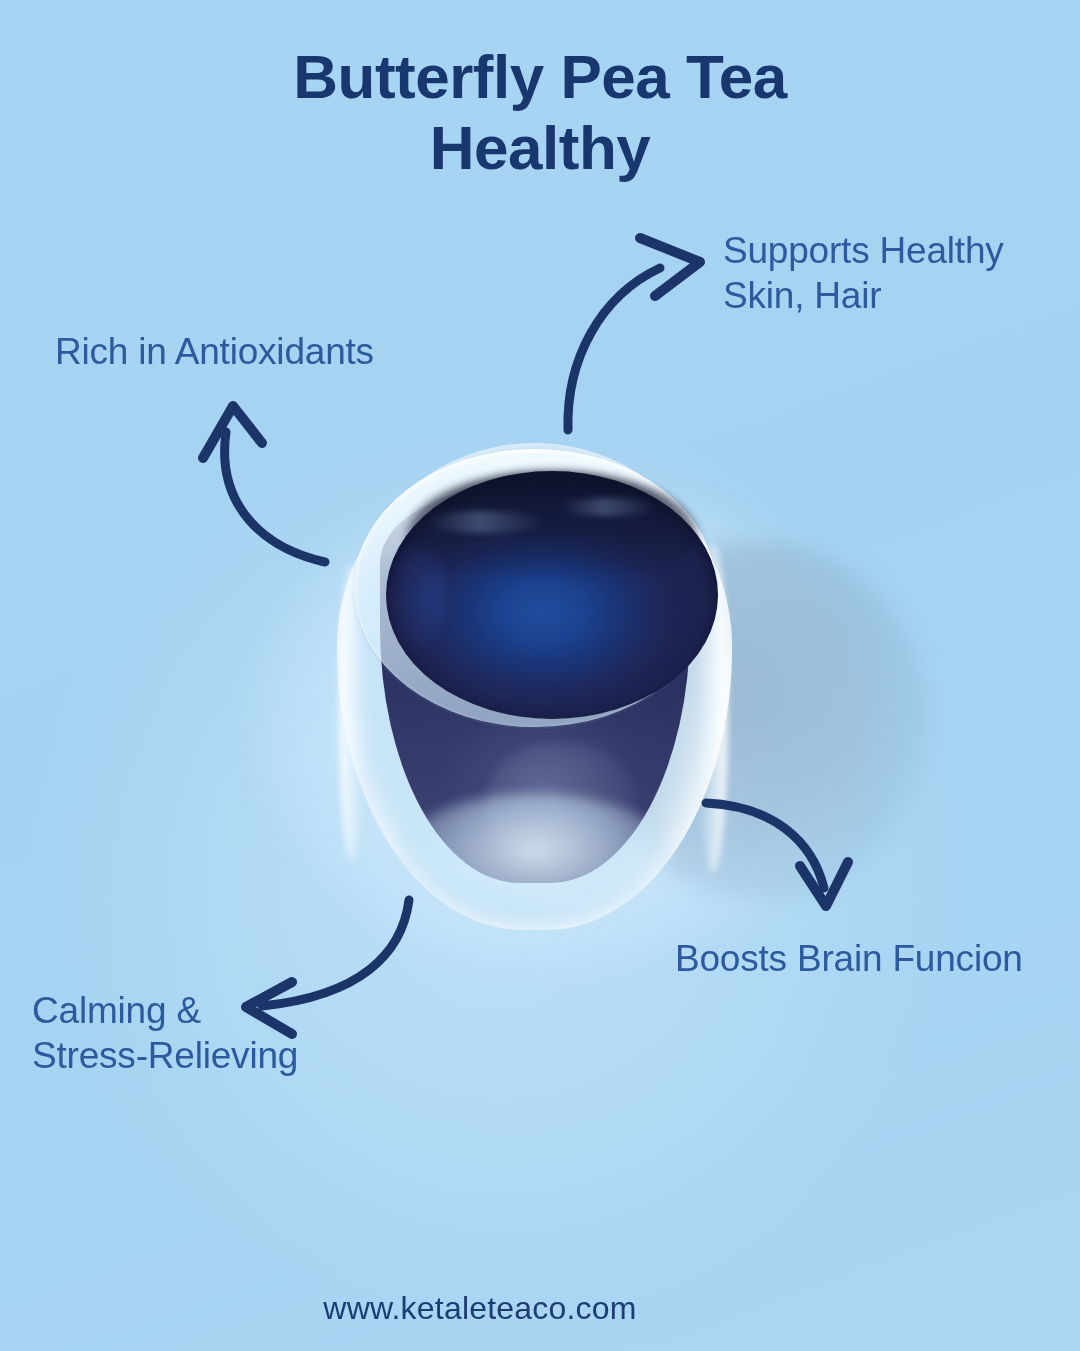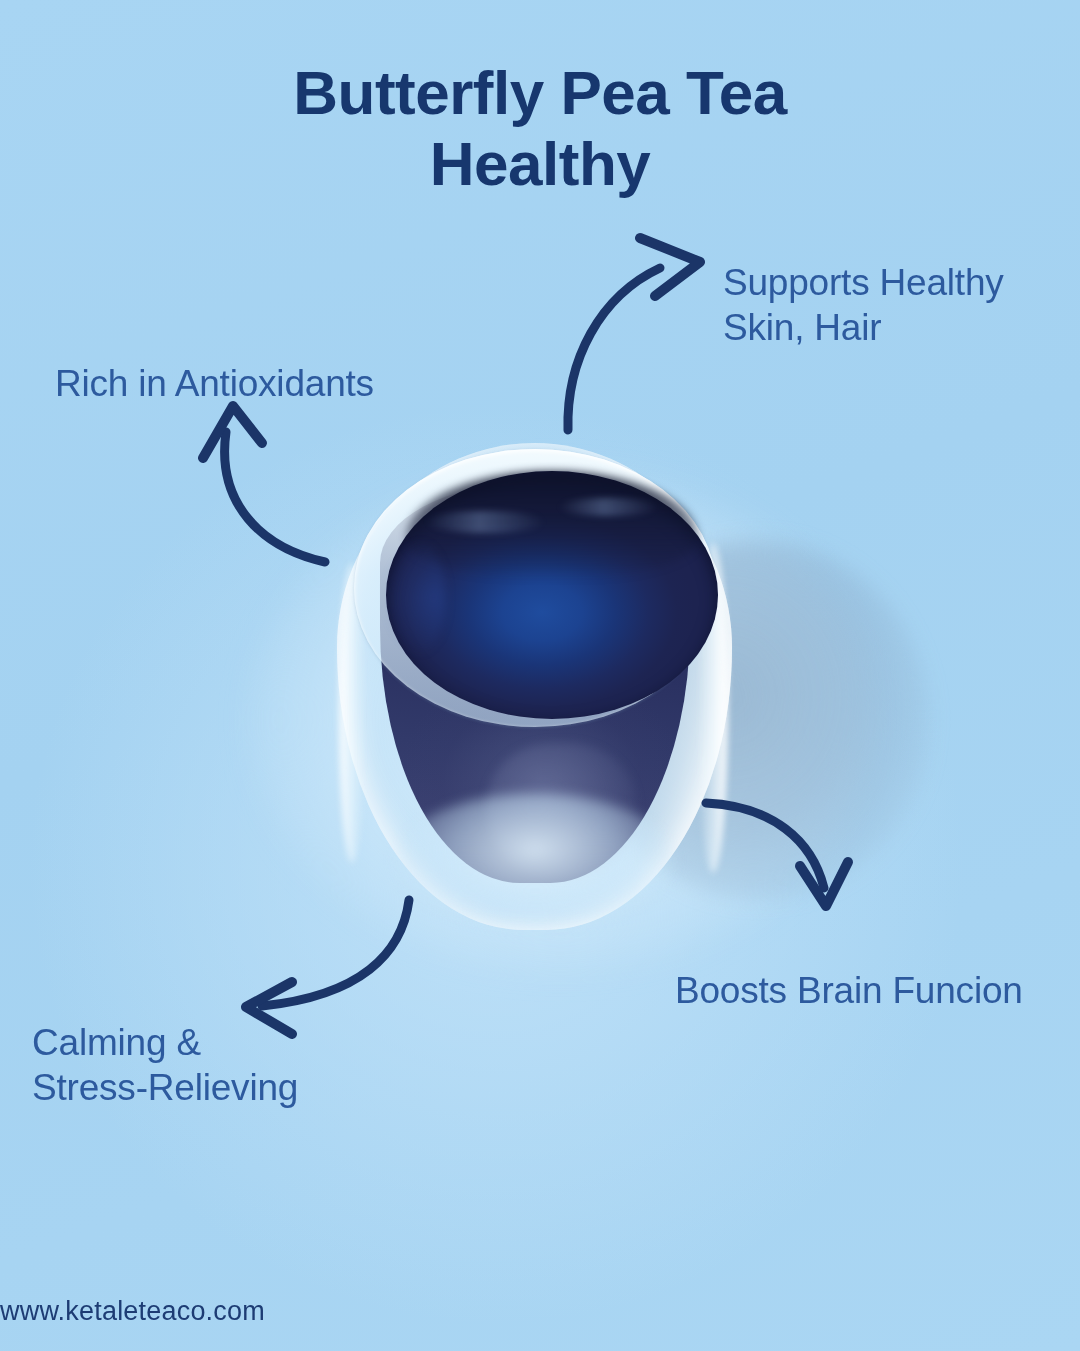--- a/index.html
+++ b/index.html
@@ -29,21 +29,20 @@
     position: absolute;
     top: 42px;
     left: 0;
     width: 1080px;
     text-align: center;
     color: #17376e;
     font-size: 62px;
     font-weight: bold;
     line-height: 1.14;
     letter-spacing: -0.5px;
-    margin-top: 16px;
   }
   .title .line {
     display: block;
   }
 
   
   .photo-stage {
     position: absolute;
     left: 0;
     top: 0;
@@ -246,21 +245,20 @@
   }
 
   
   .label {
     position: absolute;
     color: #2d5a9e;
     font-size: 37px;
     line-height: 1.22;
     letter-spacing: -0.2px;
     white-space: pre-line;
-    margin-top: 32px;
   }
   .label-antioxidants {
     left: 55px;
     top: 329px;
   }
   .label-skin-hair {
     left: 723px;
     top: 228px;
   }
   .label-brain {
@@ -271,22 +269,23 @@
     left: 32px;
     top: 988px;
   }
 
   
   .footer {
     position: absolute;
     left: 0;
     bottom: 24px;
     width: 960px;
+    text-align: center;
     color: #1d3c74;
-    font-size: 27px;
+    font-size: 32px;
     letter-spacing: 0.2px;
   }
 </style>
 </head>
 <body>
 
 <div id="poster">
 
   <div class="title">
     <span class="line">Butterfly Pea Tea</span>

